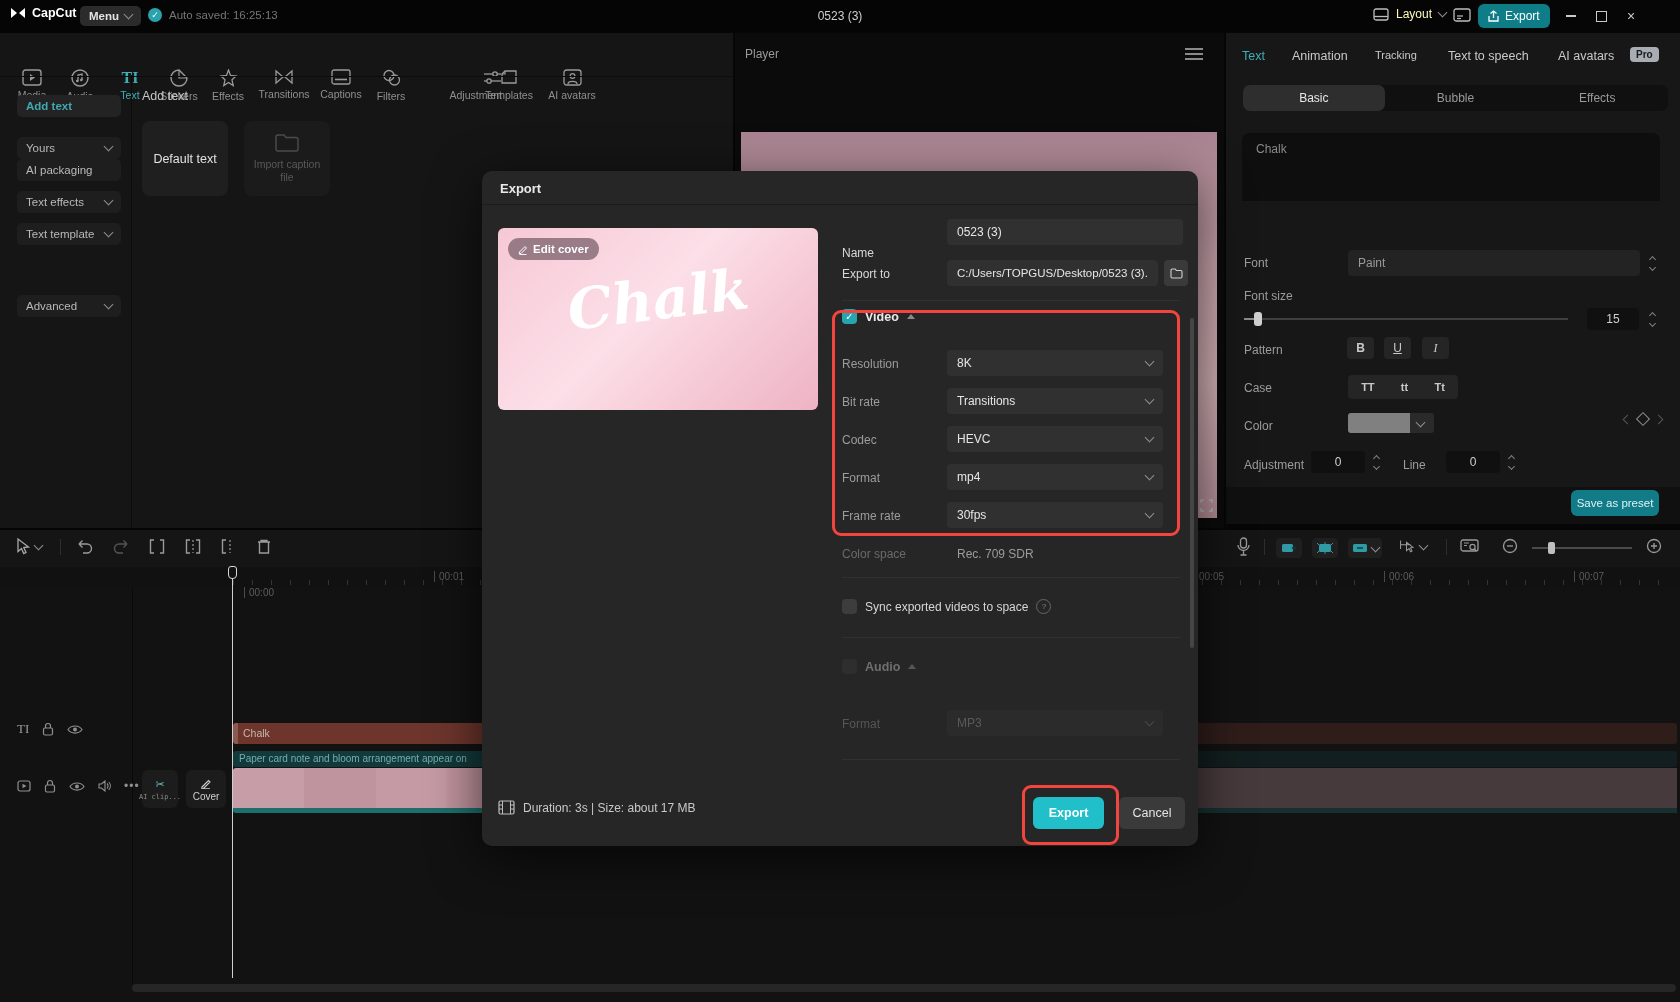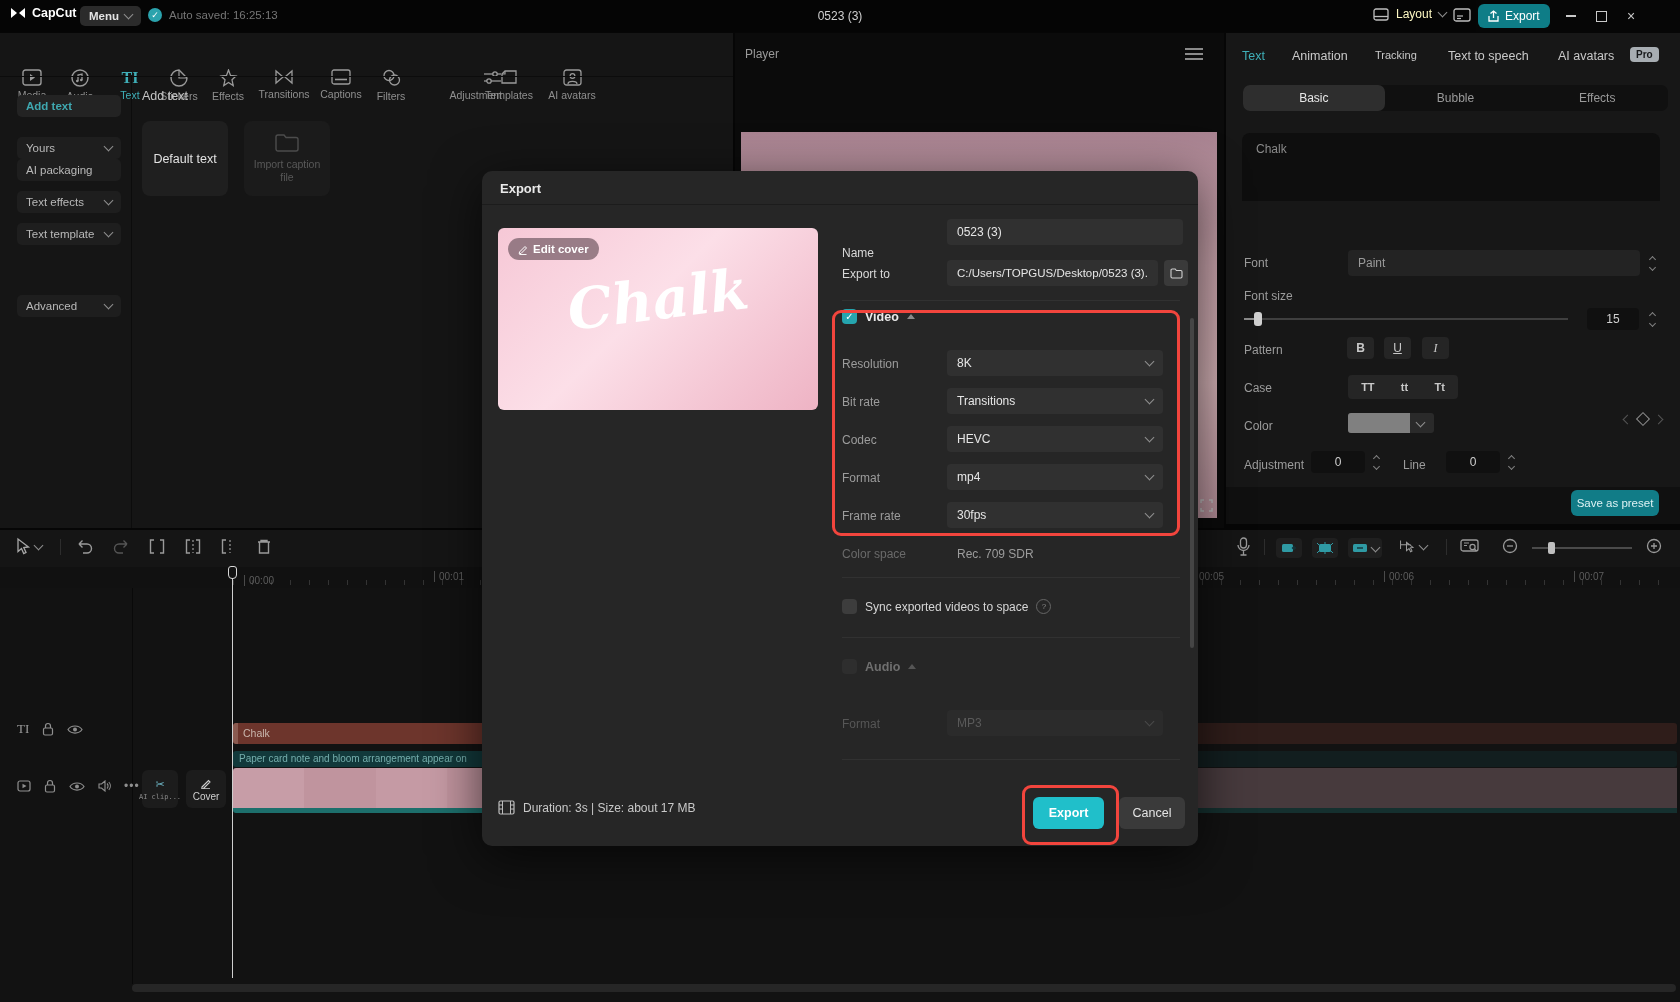--- a/index.html
+++ b/index.html
@@ -390,21 +390,21 @@
     <div class="ab" style="left:1646px;top:8px;">
       <svg width="17" height="17" viewBox="0 0 17 17">
           <circle cx="8" cy="8" r="6.5" fill="none" stroke="#9a9a9a" stroke-width="1.3"></circle>
           <path d="M5 8 h6 M8 5 v6" stroke="#9a9a9a" stroke-width="1.3"></path>
         </svg>
     </div>
 
     <div class="ab" style="left:0;top:37px;width:1680px;height:21px;background:#111;">
       <div class="ab" style="left:233px;top:13px;width:1444px;height:5px;
            background:repeating-linear-gradient(90deg,#333 0 1px,transparent 1px 19px);"></div>
-      <span class="ab" style="left:244px;top:8px;font-size:10px;color:#5d5d5d;border-left:1px solid #4a4a4a;padding-left:4px;">00:00</span>
+      <span class="ab" style="left:244px;top:20px;font-size:10px;color:#5d5d5d;border-left:1px solid #4a4a4a;padding-left:4px;">00:00</span>
       <span class="ab" style="left:434px;top:4px;font-size:10px;color:#5d5d5d;border-left:1px solid #4a4a4a;padding-left:4px;">00:01</span>
       <span class="ab" style="left:624px;top:4px;font-size:10px;color:#5d5d5d;border-left:1px solid #4a4a4a;padding-left:4px;">00:02</span>
       <span class="ab" style="left:814px;top:4px;font-size:10px;color:#5d5d5d;border-left:1px solid #4a4a4a;padding-left:4px;">00:03</span>
       <span class="ab" style="left:1004px;top:4px;font-size:10px;color:#5d5d5d;border-left:1px solid #4a4a4a;padding-left:4px;">00:04</span>
       <span class="ab" style="left:1194px;top:4px;font-size:10px;color:#5d5d5d;border-left:1px solid #4a4a4a;padding-left:4px;">00:05</span>
       <span class="ab" style="left:1384px;top:4px;font-size:10px;color:#5d5d5d;border-left:1px solid #4a4a4a;padding-left:4px;">00:06</span>
       <span class="ab" style="left:1574px;top:4px;font-size:10px;color:#5d5d5d;border-left:1px solid #4a4a4a;padding-left:4px;">00:07</span>
     </div>
 
     <div class="ab" style="left:132px;top:58px;width:1px;height:396px;background:#090909;"></div>

